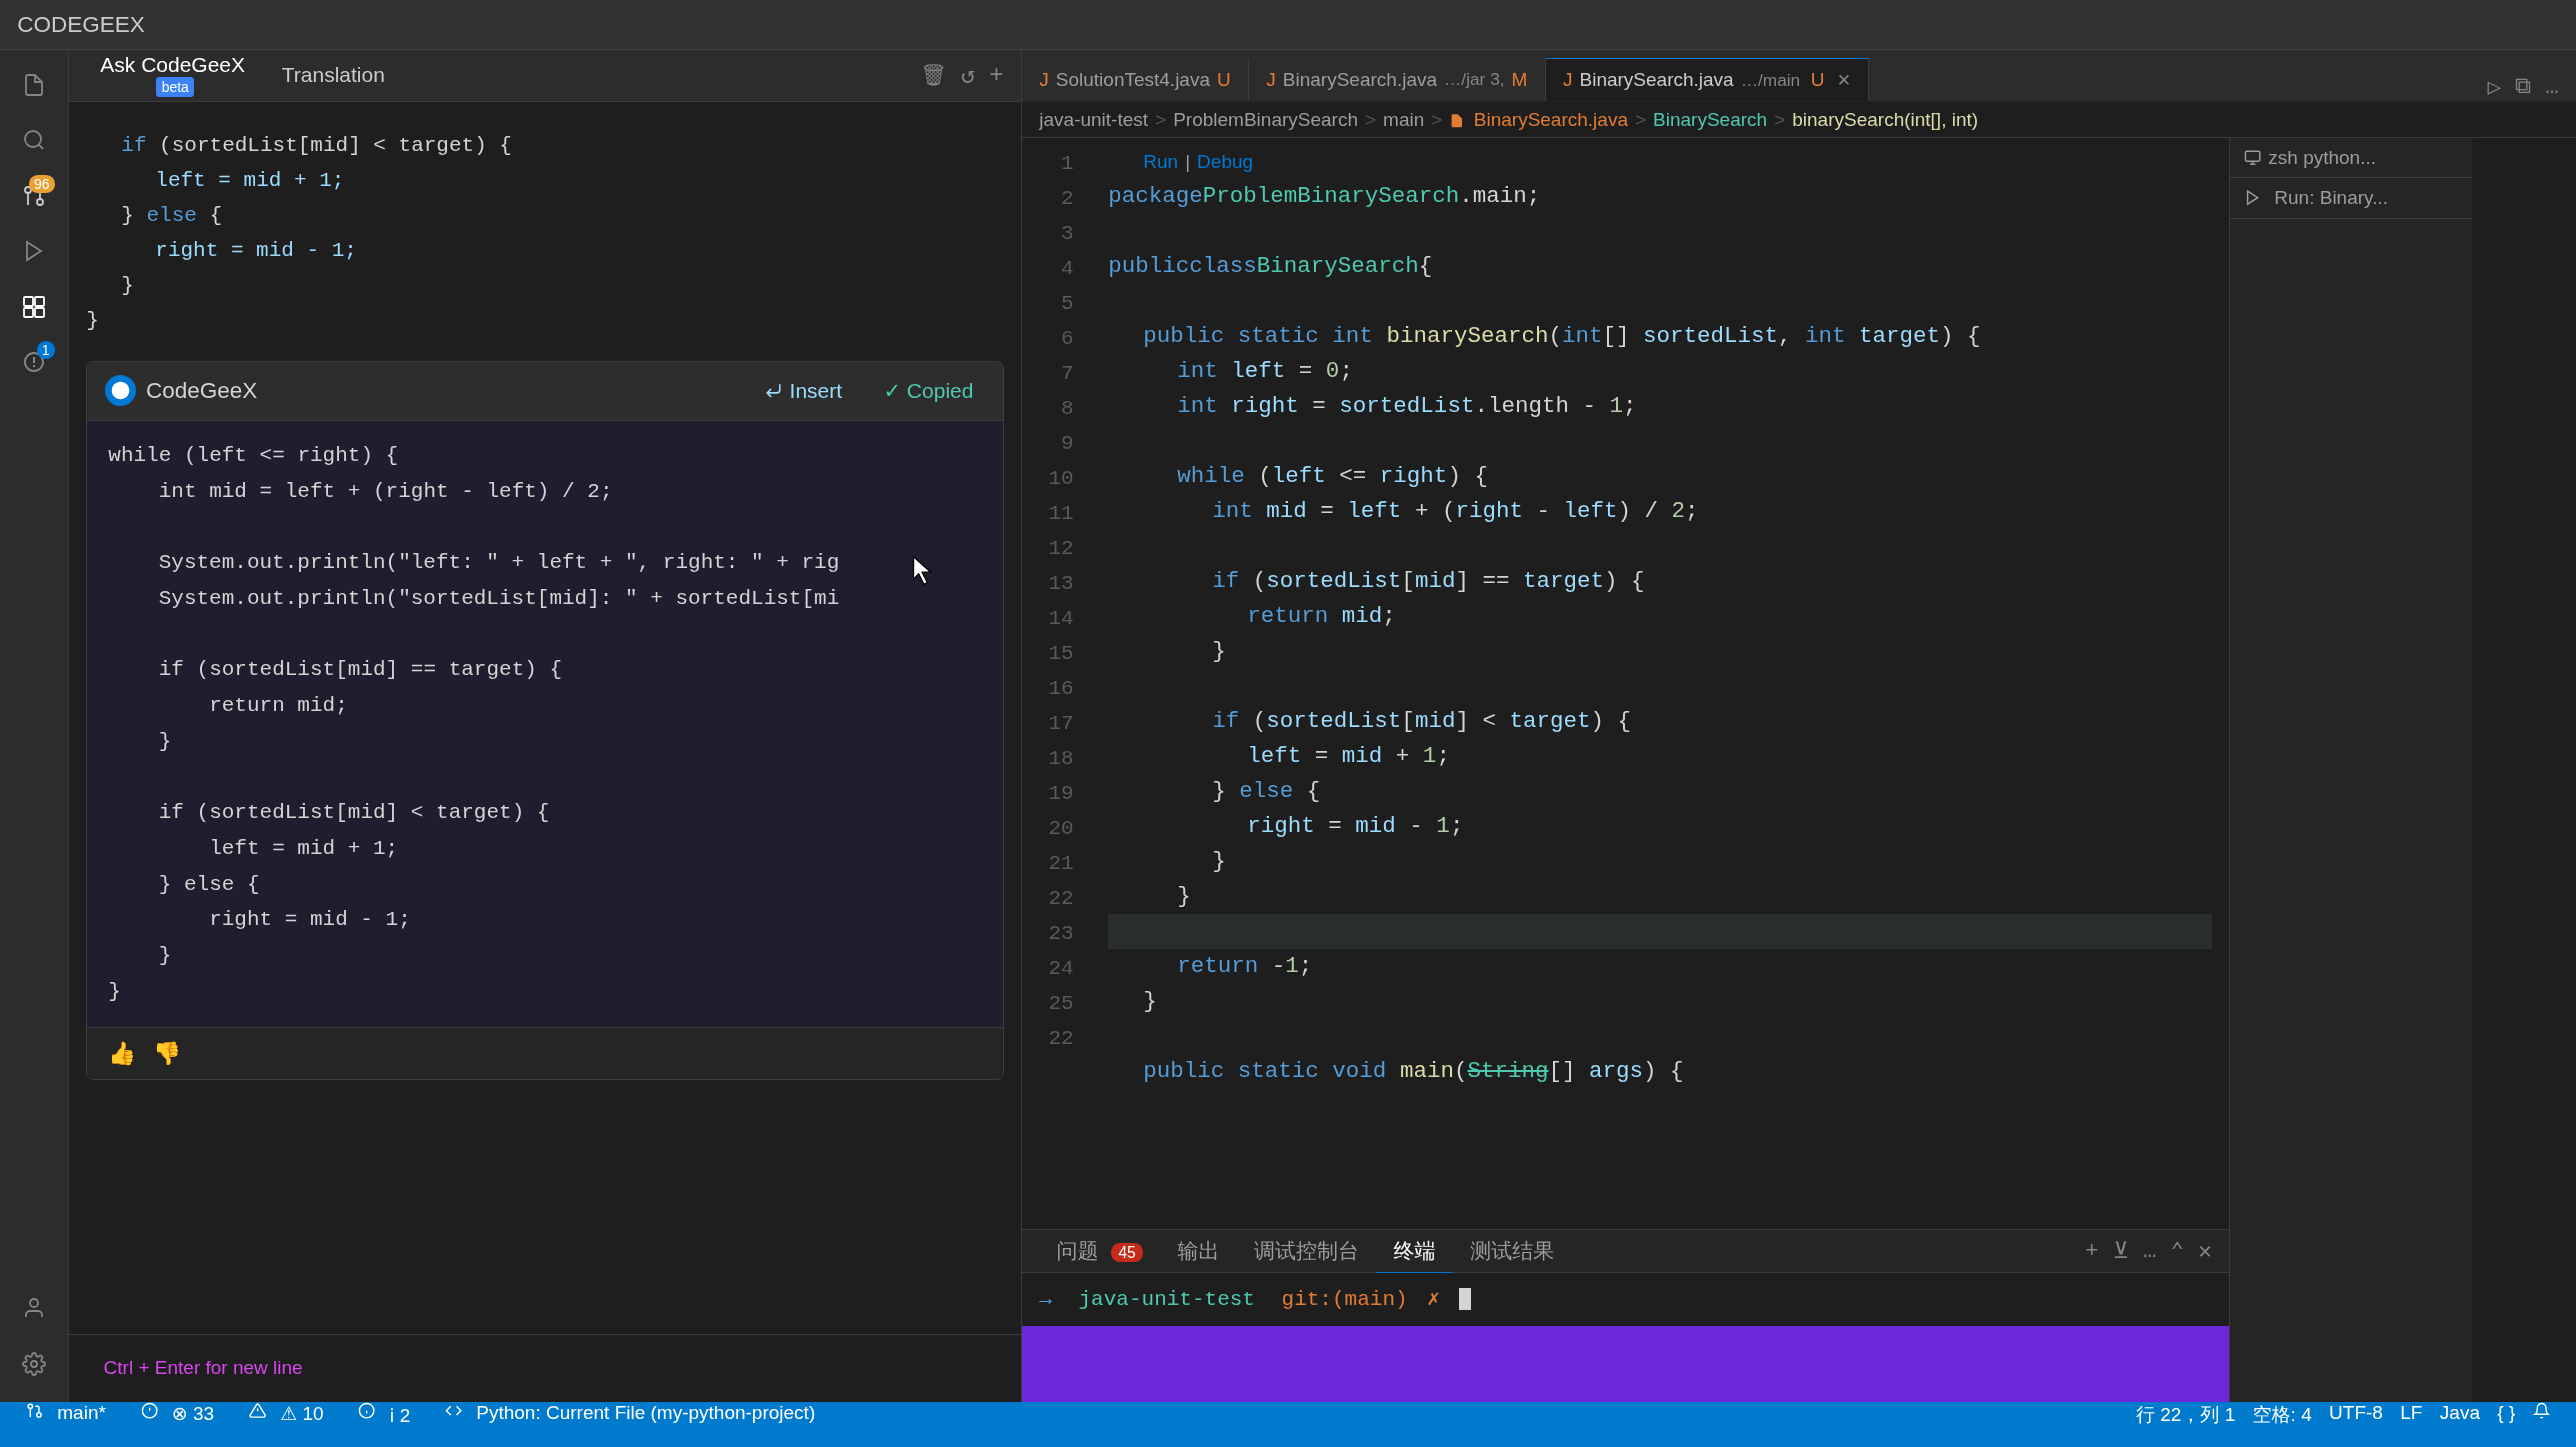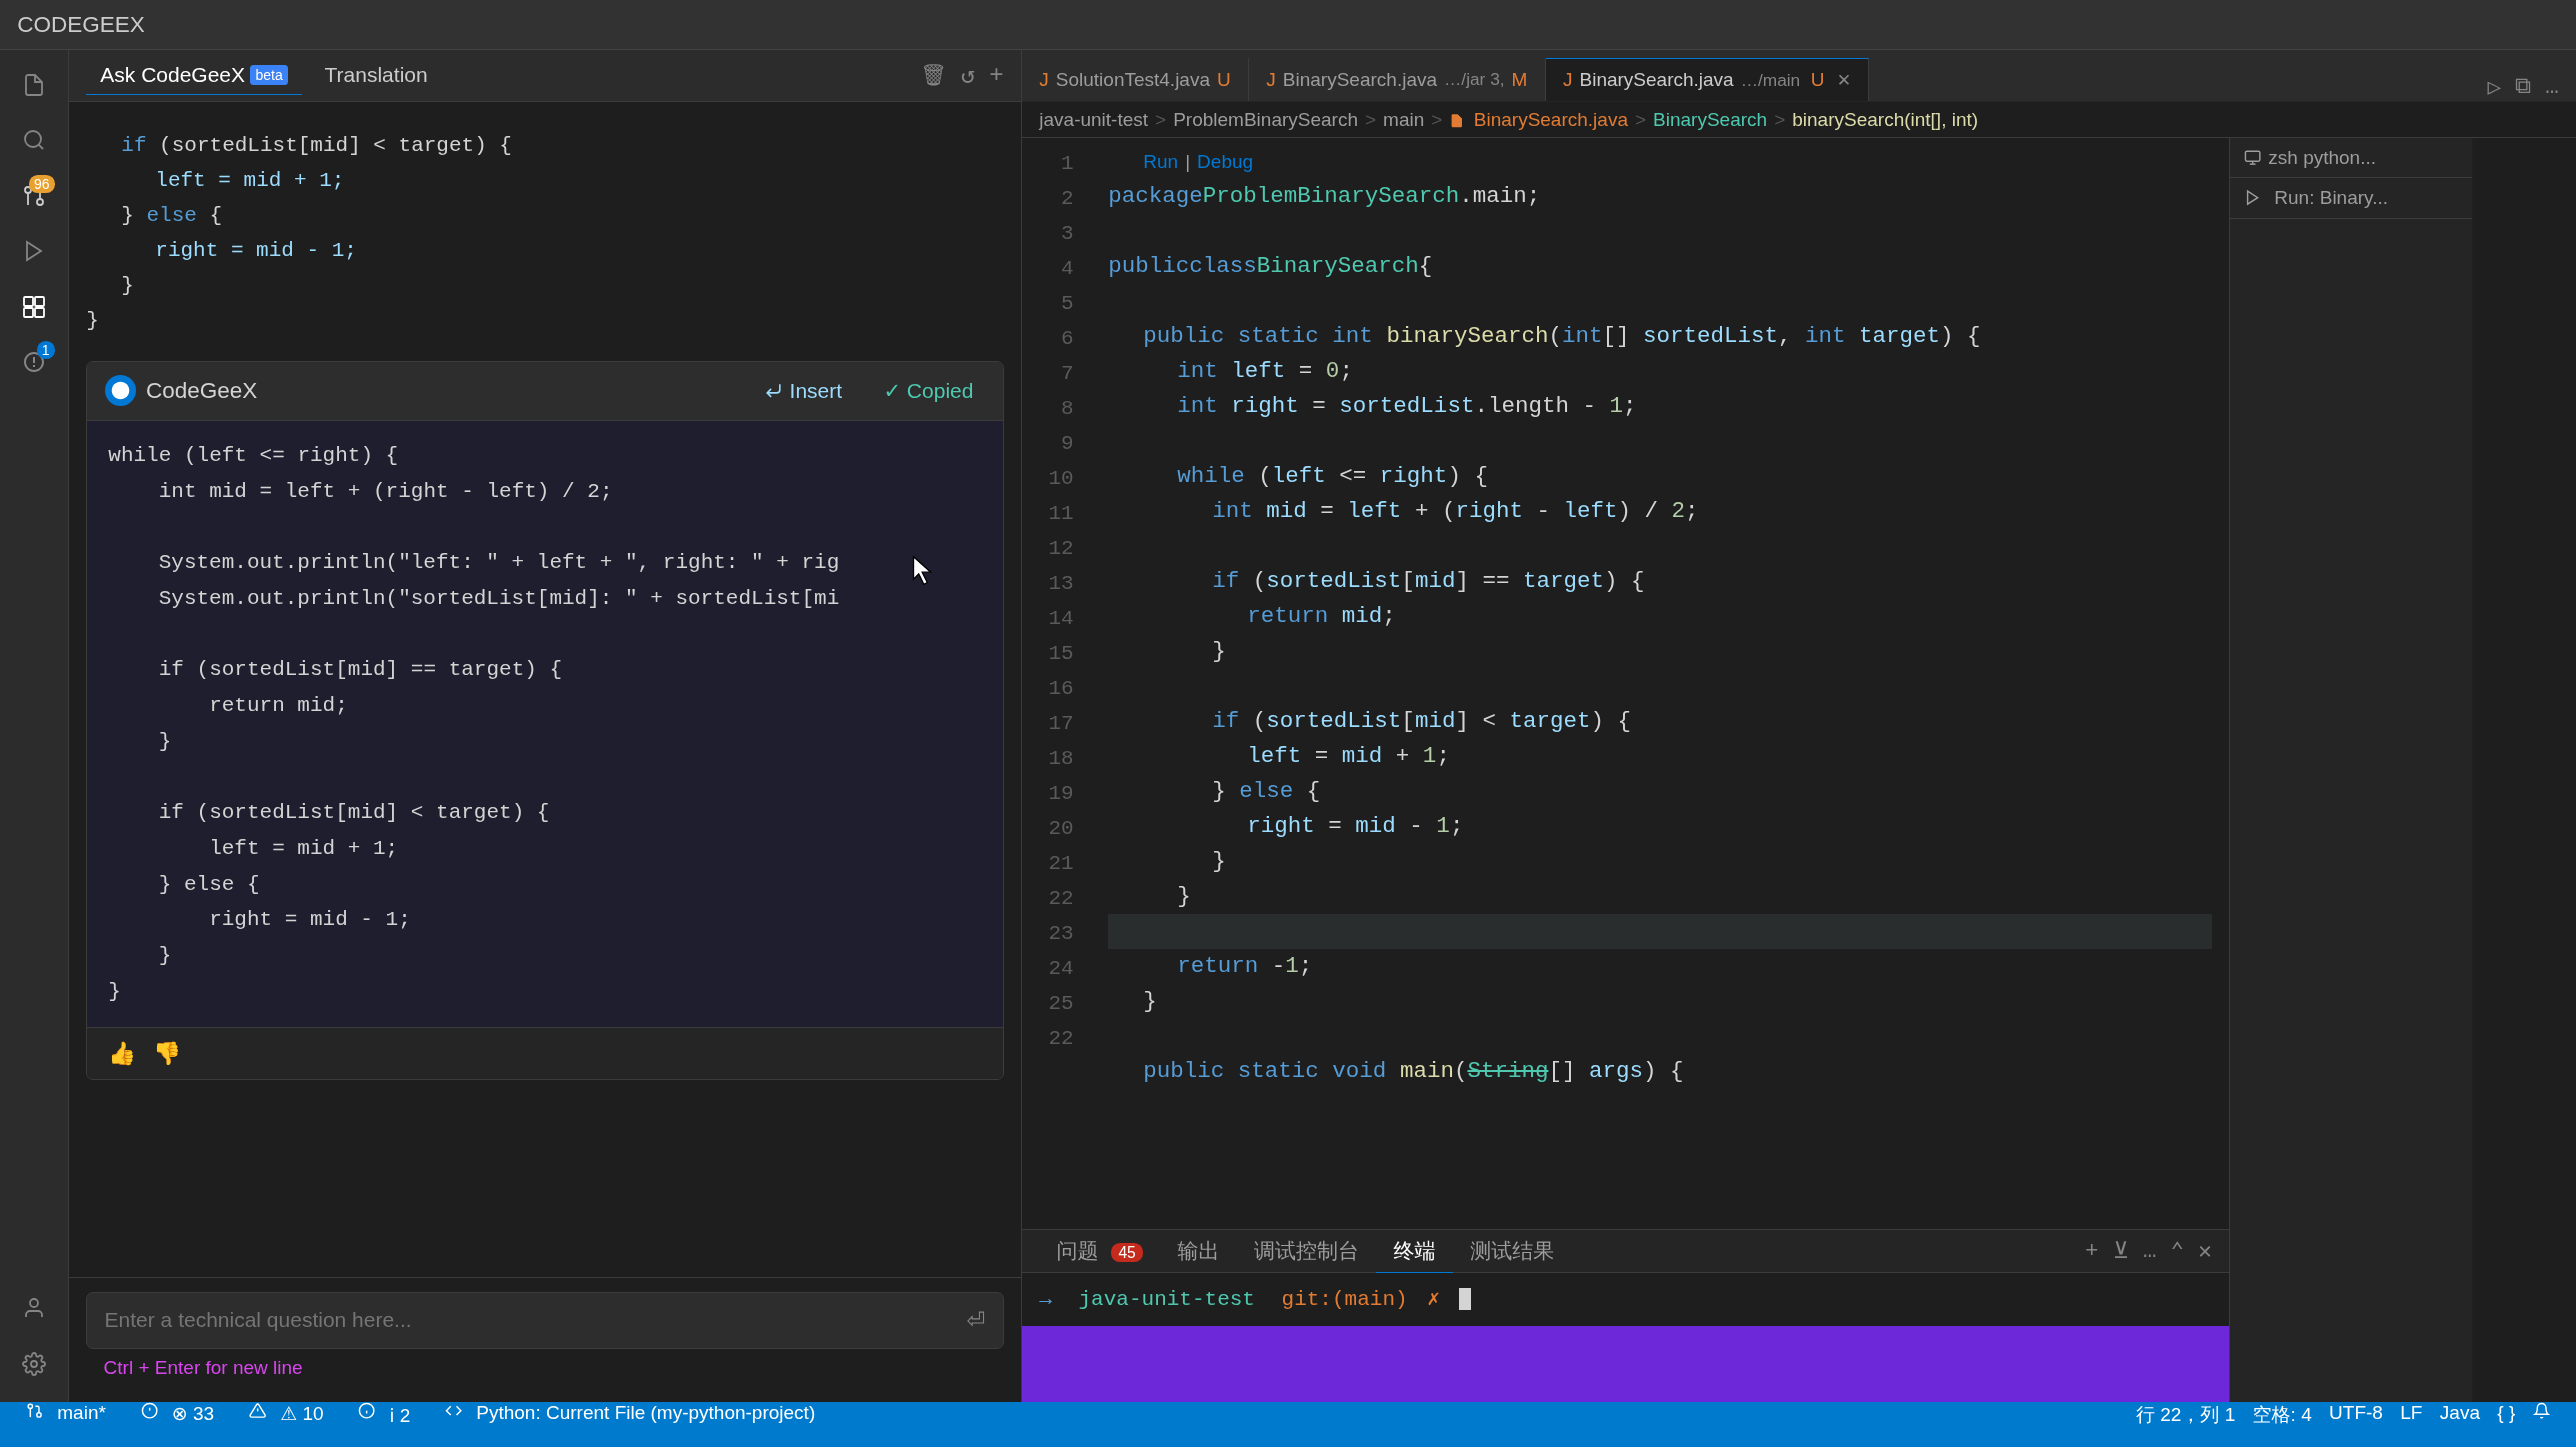--- a/index.html
+++ b/index.html
@@ -97,20 +97,21 @@
     .panel-tab {
       display: flex;
       align-items: center;
       padding: 7px 14px;
       font-size: 21px;
       font-family: -apple-system, sans-serif;
       cursor: pointer;
       color: #cccccc;
       border-bottom: 1.7px solid transparent;
       margin-right: 8.7px;
+      flex-direction: column;
     }
     .panel-tab.active {
       color: #ffffff;
       border-bottom: 1.7px solid #0078d4;
     }
     .panel-tab .beta-badge {
       background: #3b82f6;
       color: white;
       font-size: 14px;
       padding: 1.7px 5.2px;
@@ -627,24 +628,20 @@
         </div>
 
         <div class="feedback-row">
           <button class="feedback-btn">👍</button>
           <button class="feedback-btn">👎</button>
         </div>
       </div>
     </div>
 
     <div id="left-input-area">
-      <div class="input-box">
-        <input type="text" placeholder="Enter a technical question here..." style="">
-        <span style="color:#858585;font-size:22.5px;">⏎</span>
-      </div>
       <div class="input-hint">Ctrl + Enter for new line</div>
     </div>
   </div>
 
   <div id="right-panel">
 
     <div id="editor-tabs">
       <div class="editor-tab">
         <span class="tab-icon">J</span>
         <span>SolutionTest4.java</span>

